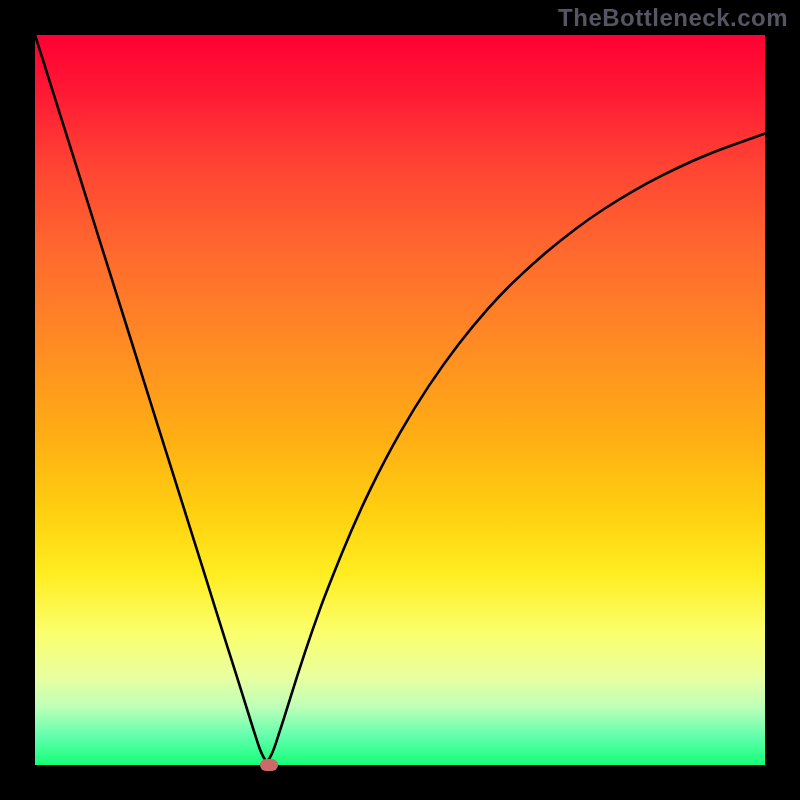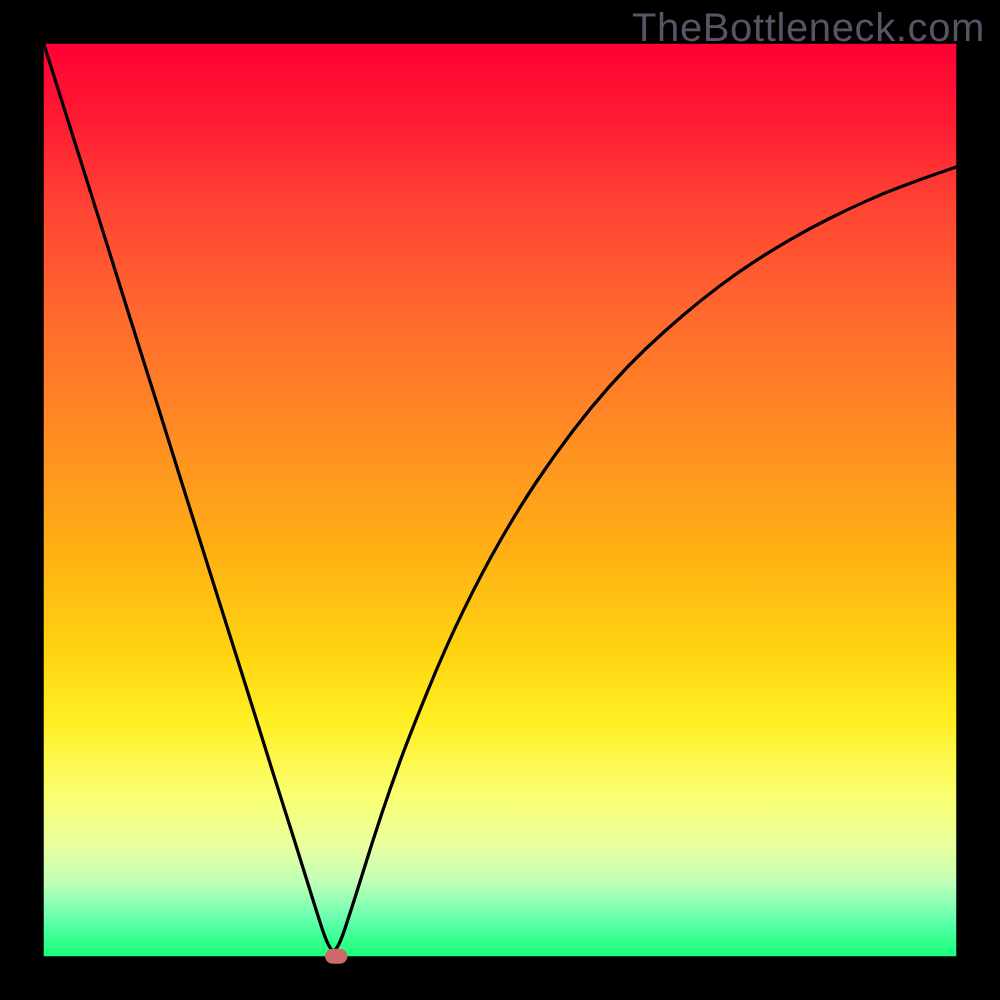--- a/index.html
+++ b/index.html
@@ -15,22 +15,22 @@
     position: relative;
     width: 800px;
     height: 800px;
     background: #000;
   }
   .watermark {
     position: absolute;
     top: 4px;
     right: 12px;
     color: #555563;
-    font-size: 32px;
-    font-weight: 400;
+    font-size: 24px;
+    font-weight: 700;
     letter-spacing: 0.5px;
     user-select: none;
   }
   .plot-area {
     position: absolute;
     left: 35px;
     top: 35px;
     width: 730px;
     height: 730px;
     

